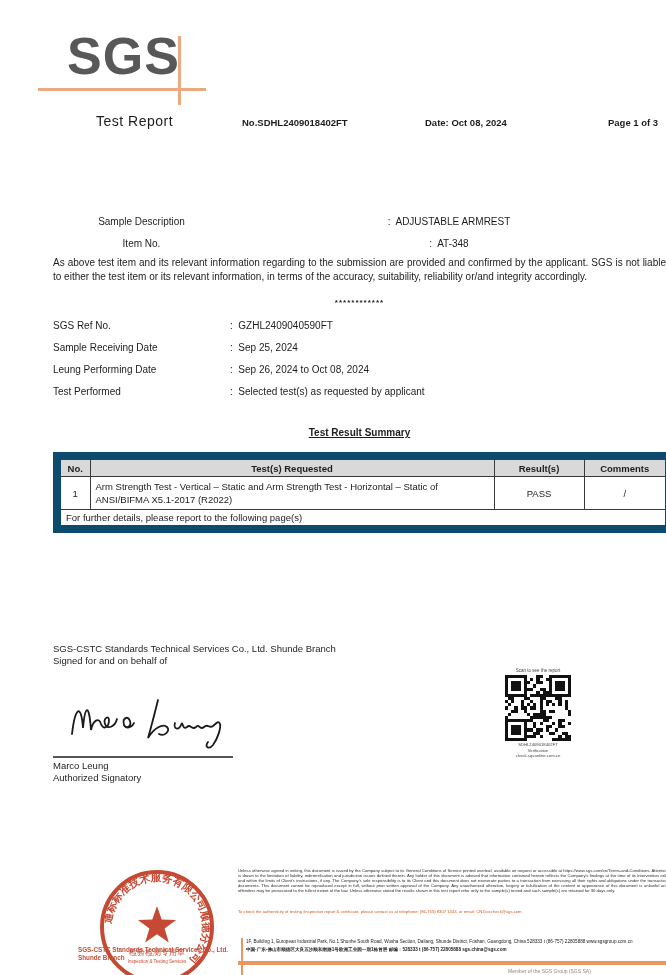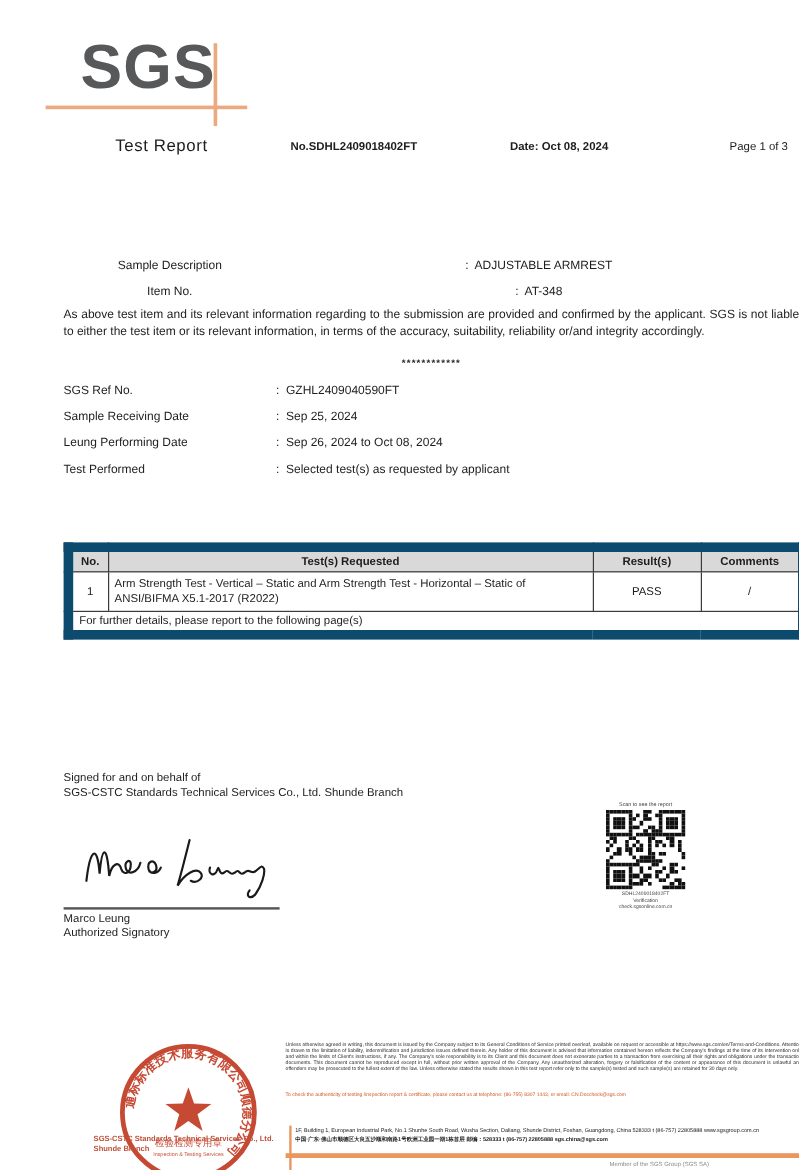--- a/index.html
+++ b/index.html
@@ -8,21 +8,21 @@
 
   
   .logo-text{position:absolute;left:47px;top:30px;font-size:52px;font-weight:bold;color:#57585a;letter-spacing:1px;line-height:1;}
   .logo-hline{position:absolute;left:18px;top:88px;width:168px;height:3px;background:#eca87e;}
   .logo-vline{position:absolute;left:158px;top:36px;width:3px;height:69px;background:#eca87e;}
 
   
   .hdr-title{position:absolute;left:76px;top:113px;font-size:14px;font-weight:normal;letter-spacing:.5px;}
   .hdr-no{position:absolute;left:222px;top:117px;font-size:9.5px;font-weight:bold;}
   .hdr-date{position:absolute;left:405px;top:117px;font-size:9.5px;font-weight:bold;}
-  .hdr-page{position:absolute;left:588px;top:117px;font-size:9.5px;font-weight:normal;}
+  .hdr-page{position:absolute;left:588px;top:117px;font-size:9.5px;font-weight:bold;}
 
   .company{position:absolute;left:20px;top:139px;width:630px;font-size:9.5px;line-height:11.5px;}
 
   .kv{position:absolute;left:33px;width:615px;}
   .kv .row{display:grid;grid-template-columns:177px 1fr;height:22px;align-items:center;font-size:10px;}
   .kv .val::before{content:":  ";white-space:pre;}
   .kv-sample{top:210px;text-align:center;}
   .kv-ref{top:314px;}
 
   .para{position:absolute;left:33px;top:256px;width:613px;font-size:10px;line-height:14px;text-align:justify;}
@@ -105,20 +105,21 @@
     <div class="row">
       <span>Leung Performing Date</span>
       <span class="val">Sep 26, 2024 to Oct 08, 2024</span>
     </div>
     <div class="row">
       <span>Test Performed</span>
       <span class="val">Selected test(s) as requested by applicant</span>
     </div>
   </div>
 
+  <div class="summary-title">Test Result Summary</div>
   <table class="results">
     <colgroup>
         <col style="width:33px">
         <col style="width:404px">
         <col style="width:90px">
         <col style="width:85px">
       </colgroup>
     <tbody>
         <tr>
       <th>No.</th>
@@ -132,22 +133,22 @@
       <td class="c">PASS</td>
       <td class="c">/</td>
     </tr>
     <tr class="footnote">
       <td colspan="4">For further details, please report to the following page(s)</td>
     </tr>
   </tbody>
     </table>
 
   <div class="signed">
+    <div>SGS-CSTC Standards Technical Services Co., Ltd. Shunde Branch</div>
     <div>Signed for and on behalf of</div>
-    <div>SGS-CSTC Standards Technical Services Co., Ltd. Shunde Branch</div>
   </div>
 
   <svg class="sig-svg" width="190" height="66" viewBox="0 0 190 66">
     <g fill="none" stroke="#1a1a1a" stroke-width="1.8" stroke-linecap="round">
       <path d="M10 46 C13 20 19 14 21 40 C23 18 27 14 29 42 C31 32 37 29 39 36 C41 42 47 40 47 32 C47 27 41 30 43 36 C45 42 53 39 55 31"></path>
       <path d="M62 37 C60 30 66 27 68 33 C70 39 63 41 62 37 C64 41 70 40 72 35"></path>
       <path d="M96 12 C92 28 89 40 86 50 C92 40 101 35 105 39 C109 43 102 49 97 46"></path>
       <path d="M113 35 C111 41 117 43 119 37 C121 31 120 43 125 39 C129 35 129 43 134 39 C138 35 137 43 142 39 C146 35 147 41 151 38 C155 35 156 32 158 36 C159 40 156 50 151 57 C147 62 142 59 146 54"></path>
     </g>
   </svg>

